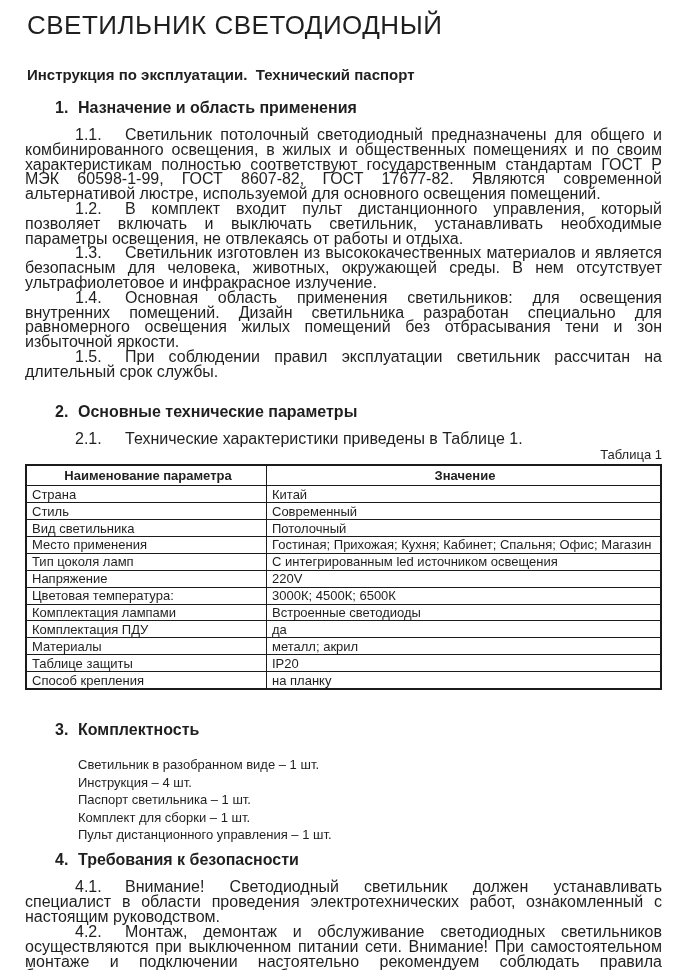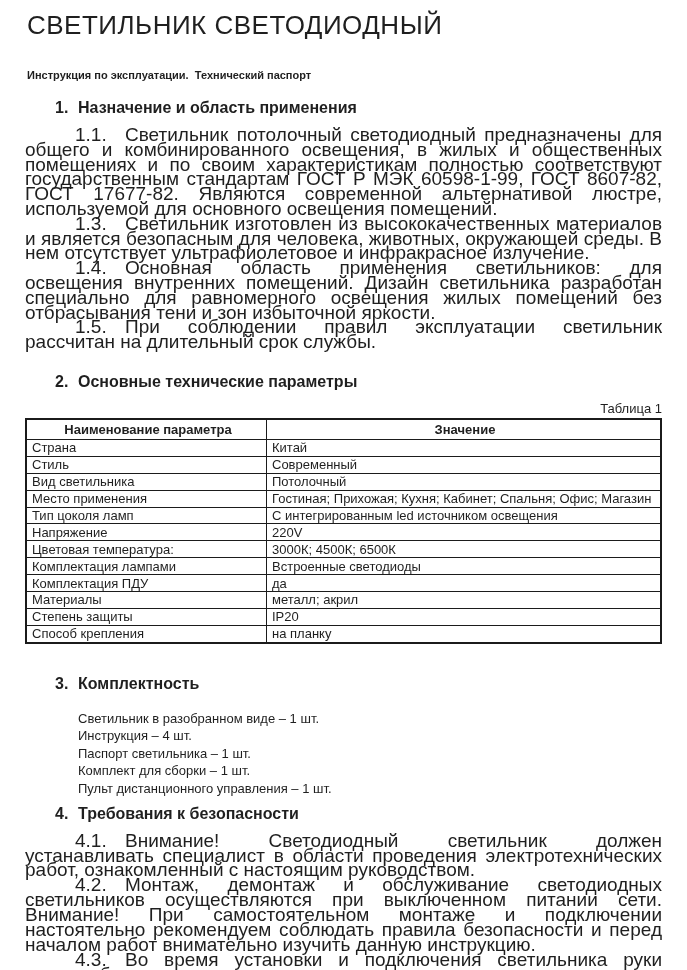--- a/index.html
+++ b/index.html
@@ -21,21 +21,21 @@
     padding: 8px 25px 0 25px;
   }
   .doc-title {
     font-size: 26px;
     font-weight: 400;
     line-height: 30px;
     margin: 2px 0 26px 2px;
     letter-spacing: 0.5px;
   }
   .doc-subtitle {
-    font-size: 11px;
+    font-size: 15px;
     font-weight: 700;
     line-height: 18px;
     margin: 0 0 14px 2px;
     white-space: pre-wrap;
   }
   .sec-heading {
     display: flex;
     font-size: 16px;
     font-weight: 700;
     line-height: 20px;
@@ -45,21 +45,21 @@
     display: inline-block;
     margin-left: 30px;
     width: 23px;
     flex: none;
   }
   .h-sec1 { margin-bottom: 10px; }
   .h-sec2 { margin-top: 22px; margin-bottom: 10px; }
   .h-sec3 { margin-top: 30px; margin-bottom: 16px; }
   .h-sec4 { margin-top: 6px; margin-bottom: 10px; }
   .para {
-    font-size: 19px;
+    font-size: 16px;
     line-height: 14.8px;
     text-align: justify;
     margin: 0;
   }
   .sec4 .para { line-height: 14.9px; }
   .pnum {
     display: inline-block;
     width: 50px;
     margin-left: 50px;
   }
@@ -107,30 +107,32 @@
   <h1 class="doc-title">СВЕТИЛЬНИК СВЕТОДИОДНЫЙ</h1>
 
   <p class="doc-subtitle">Инструкция по эксплуатации.  Технический паспорт</p>
 
   <div class="sec1">
     <div class="sec-heading h-sec1">
       <span class="hnum">1.</span>
       <span>Назначение и область применения</span>
     </div>
     <p class="para"><span class="pnum">1.1.</span><span>Светильник потолочный светодиодный предназначены для общего и комбинированного освещения, в жилых и общественных помещениях и по своим характеристикам полностью соответствуют государственным стандартам ГОСТ Р МЭК 60598-1-99, ГОСТ 8607-82, ГОСТ 17677-82. Являются современной альтернативой люстре, используемой для основного освещения помещений.</span></p>
+    <p class="para"><span class="pnum">1.2.</span><span>В комплект входит пульт дистанционного управления, который позволяет включать и выключать светильник, устанавливать необходимые параметры освещения, не отвлекаясь от работы и отдыха.</span></p>
     <p class="para"><span class="pnum">1.3.</span><span>Светильник изготовлен из высококачественных материалов и является безопасным для человека, животных, окружающей среды. В нем отсутствует ультрафиолетовое и инфракрасное излучение.</span></p>
     <p class="para"><span class="pnum">1.4.</span><span>Основная область применения светильников: для освещения внутренних помещений. Дизайн светильника разработан специально для равномерного освещения жилых помещений без отбрасывания тени и зон избыточной яркости.</span></p>
     <p class="para"><span class="pnum">1.5.</span><span>При соблюдении правил эксплуатации светильник рассчитан на длительный срок службы.</span></p>
   </div>
 
   <div class="sec2">
     <div class="sec-heading h-sec2">
       <span class="hnum">2.</span>
       <span>Основные технические параметры</span>
     </div>
+    <p class="para"><span class="pnum">2.1.</span><span>Технические характеристики приведены в Таблице 1.</span></p>
 
     <div class="table-caption">Таблица 1</div>
 
     <table class="specs">
       <thead>
         <tr>
           <th class="col-param">Наименование параметра</th>
           <th>Значение</th>
         </tr>
       </thead>
@@ -169,21 +171,21 @@
           </tr>
         <tr>
             <td>Комплектация ПДУ</td>
             <td>да</td>
           </tr>
         <tr>
             <td>Материалы</td>
             <td>металл; акрил</td>
           </tr>
         <tr>
-            <td>Степень защиты</td>
+            <td>Таблице защиты</td>
             <td>IP20</td>
           </tr>
         <tr>
             <td>Способ крепления</td>
             <td>на планку</td>
           </tr>
       </tbody>
     </table>
   </div>
 

